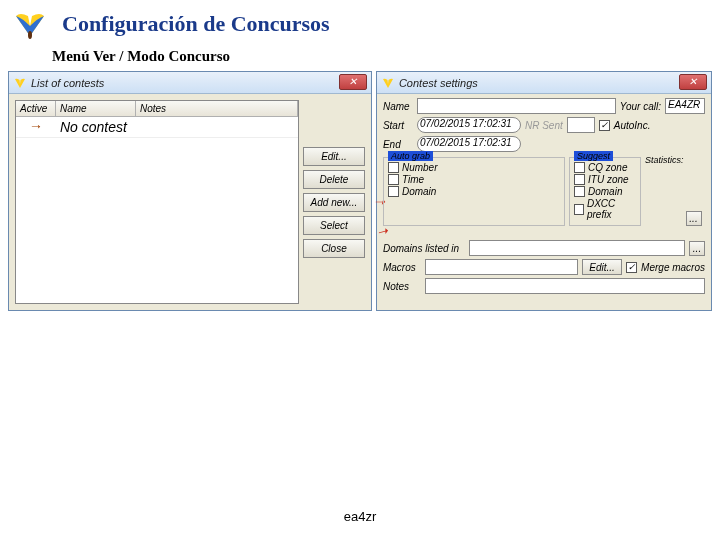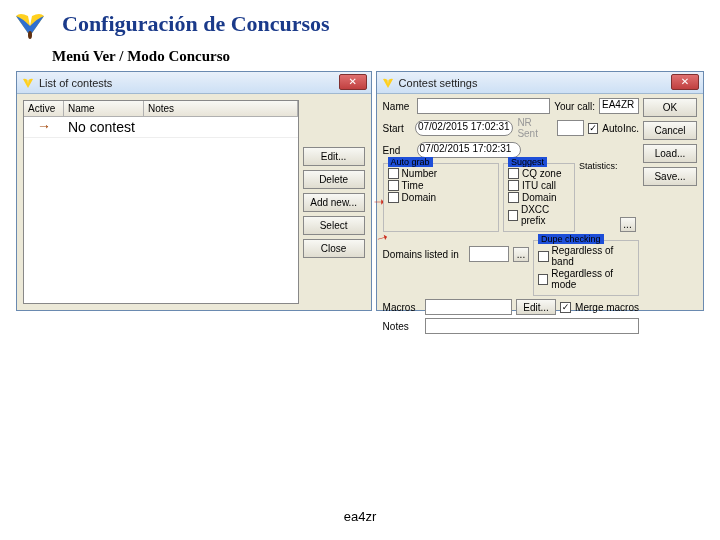--- a/index.html
+++ b/index.html
@@ -1,21 +1,21 @@
 <!DOCTYPE html>
 <html><head>
 <meta charset="utf-8">
 <style>
 * { box-sizing: border-box; margin: 0; padding: 0; }
 body { font-family: Tahoma, Arial, sans-serif; width: 720px; height: 540px; background: #fff; position: relative; font-size: 11px; }
 .header { display: flex; align-items: center; padding: 8px 10px 4px 10px; gap: 12px; }
 .logo { width: 40px; height: 32px; position: relative; }
 .title { font-family: "Times New Roman", serif; font-size: 22px; font-weight: bold; color: #1a3a8a; }
 .subtitle { font-family: "Times New Roman", serif; font-size: 15px; font-weight: bold; color: #000; padding: 4px 0 6px 52px; }
-.panels { display: flex; gap: 4px; padding: 0 16px; }
+.panels { display: flex; gap: 4px; padding: 0 8px; font-style: italic; }
 .window { border: 1px solid #6a8ab0; background: #ece9d8; }
 .titlebar { background: linear-gradient(#e8f0fa, #cde0f5); border-bottom: 1px solid #a0b8d0; height: 22px; display: flex; align-items: center; padding: 0 4px; position: relative; }
 .tb-icon { width: 14px; height: 14px; margin-right: 4px; }
 .tb-text { font-size: 11px; color: #222; }
 .close-btn { position: absolute; right: 4px; top: 2px; width: 28px; height: 16px; background: linear-gradient(#e07070, #c04040); border: 1px solid #803030; border-radius: 2px; color: #fff; text-align: center; line-height: 13px; font-size: 10px; }
 .w1 { width: 366px; height: 240px; }
 .w2 { width: 338px; height: 240px; }
 .list-body { display: flex; padding: 6px; gap: 4px; height: calc(100% - 22px); }
 .grid { background: #fff; border: 1px solid #888; flex: 1; display: flex; flex-direction: column; }
 .grid-hdr { display: flex; background: #84cc16; border-bottom: 1px solid #b0b0b0; }
@@ -146,21 +146,21 @@
               </div>
         </div>
         <div class="fieldset fs3">
           <div class="legend">Suggest</div>
           <div class="opt">
                 <span class="chk"></span>
                 <span>CQ zone</span>
               </div>
           <div class="opt">
                 <span class="chk"></span>
-                <span>ITU call</span>
+                <span>ITU zone</span>
               </div>
           <div class="opt">
                 <span class="chk"></span>
                 <span>Domain</span>
               </div>
           <div class="opt">
                 <span class="chk"></span>
                 <span>DXCC prefix</span>
               </div>
         </div>
@@ -172,49 +172,32 @@
 
       <div class="dupe-row">
         <div style="flex:1;position:relative">
           <span class="arrow-red" style="position:absolute;left:-6px;top:-8px;transform:rotate(-15deg)">➝</span>
           <div class="row" style="margin-top:8px">
             <span class="lbl-w" style="width:82px">Domains listed in</span>
             <div class="inp flex"></div>
             <div class="ellipsis-btn">...</div>
           </div>
         </div>
-        <div class="fieldset" style="width:106px">
-          <div class="legend">Dupe checking</div>
-          <div class="opt">
-                <span class="chk"></span>
-                <span>Regardless of band</span>
-              </div>
-          <div class="opt">
-                <span class="chk"></span>
-                <span>Regardless of mode</span>
-              </div>
-        </div>
       </div>
 
       <div class="row">
         <span class="lbl" style="width:38px">Macros</span>
         <div class="inp flex"></div>
         <div class="btn" style="width:40px;height:16px">Edit...</div>
         <span class="chk">✓</span>
         <span class="lbl-w">Merge macros</span>
       </div>
       <div class="row">
         <span class="lbl" style="width:38px">Notes</span>
         <div class="inp flex"></div>
       </div>
     </div>
-    <div class="w2-side">
-      <div class="btn">OK</div>
-      <div class="btn">Cancel</div>
-      <div class="btn">Load...</div>
-      <div class="btn">Save...</div>
-    </div>
   </div>
 </div>
 
 </div>
 
 <div class="footer">ea4zr</div>
 
 </body></html>

